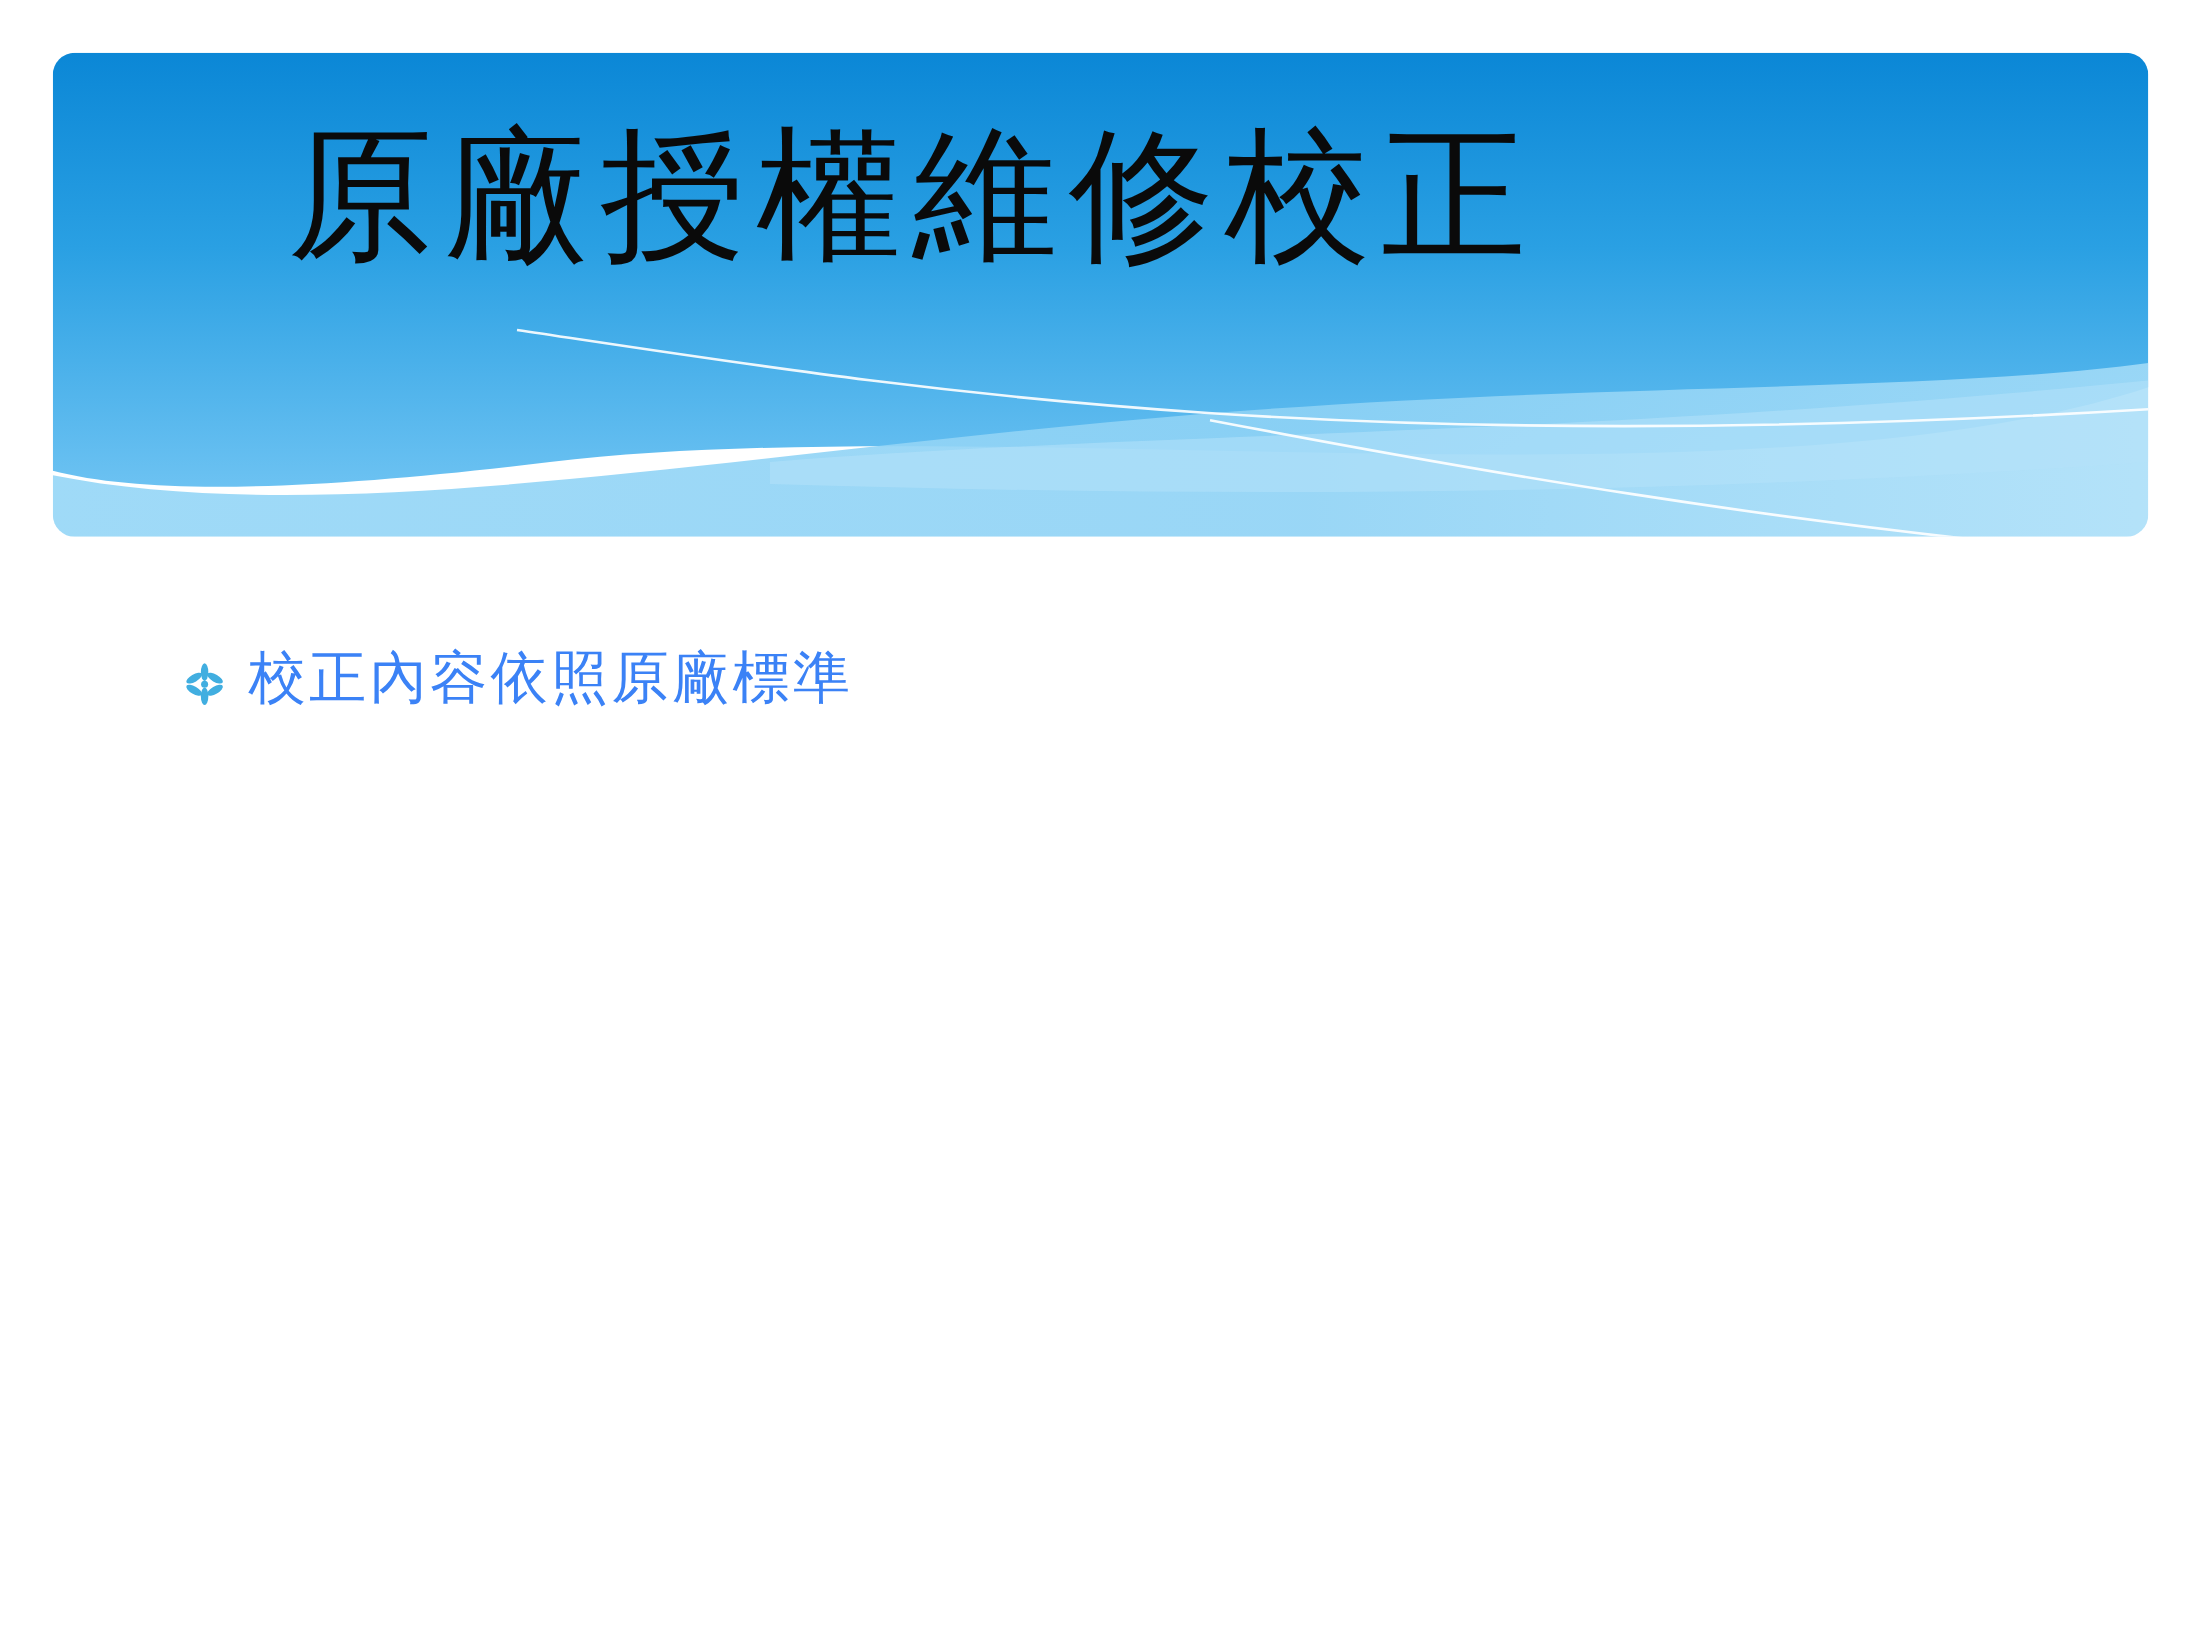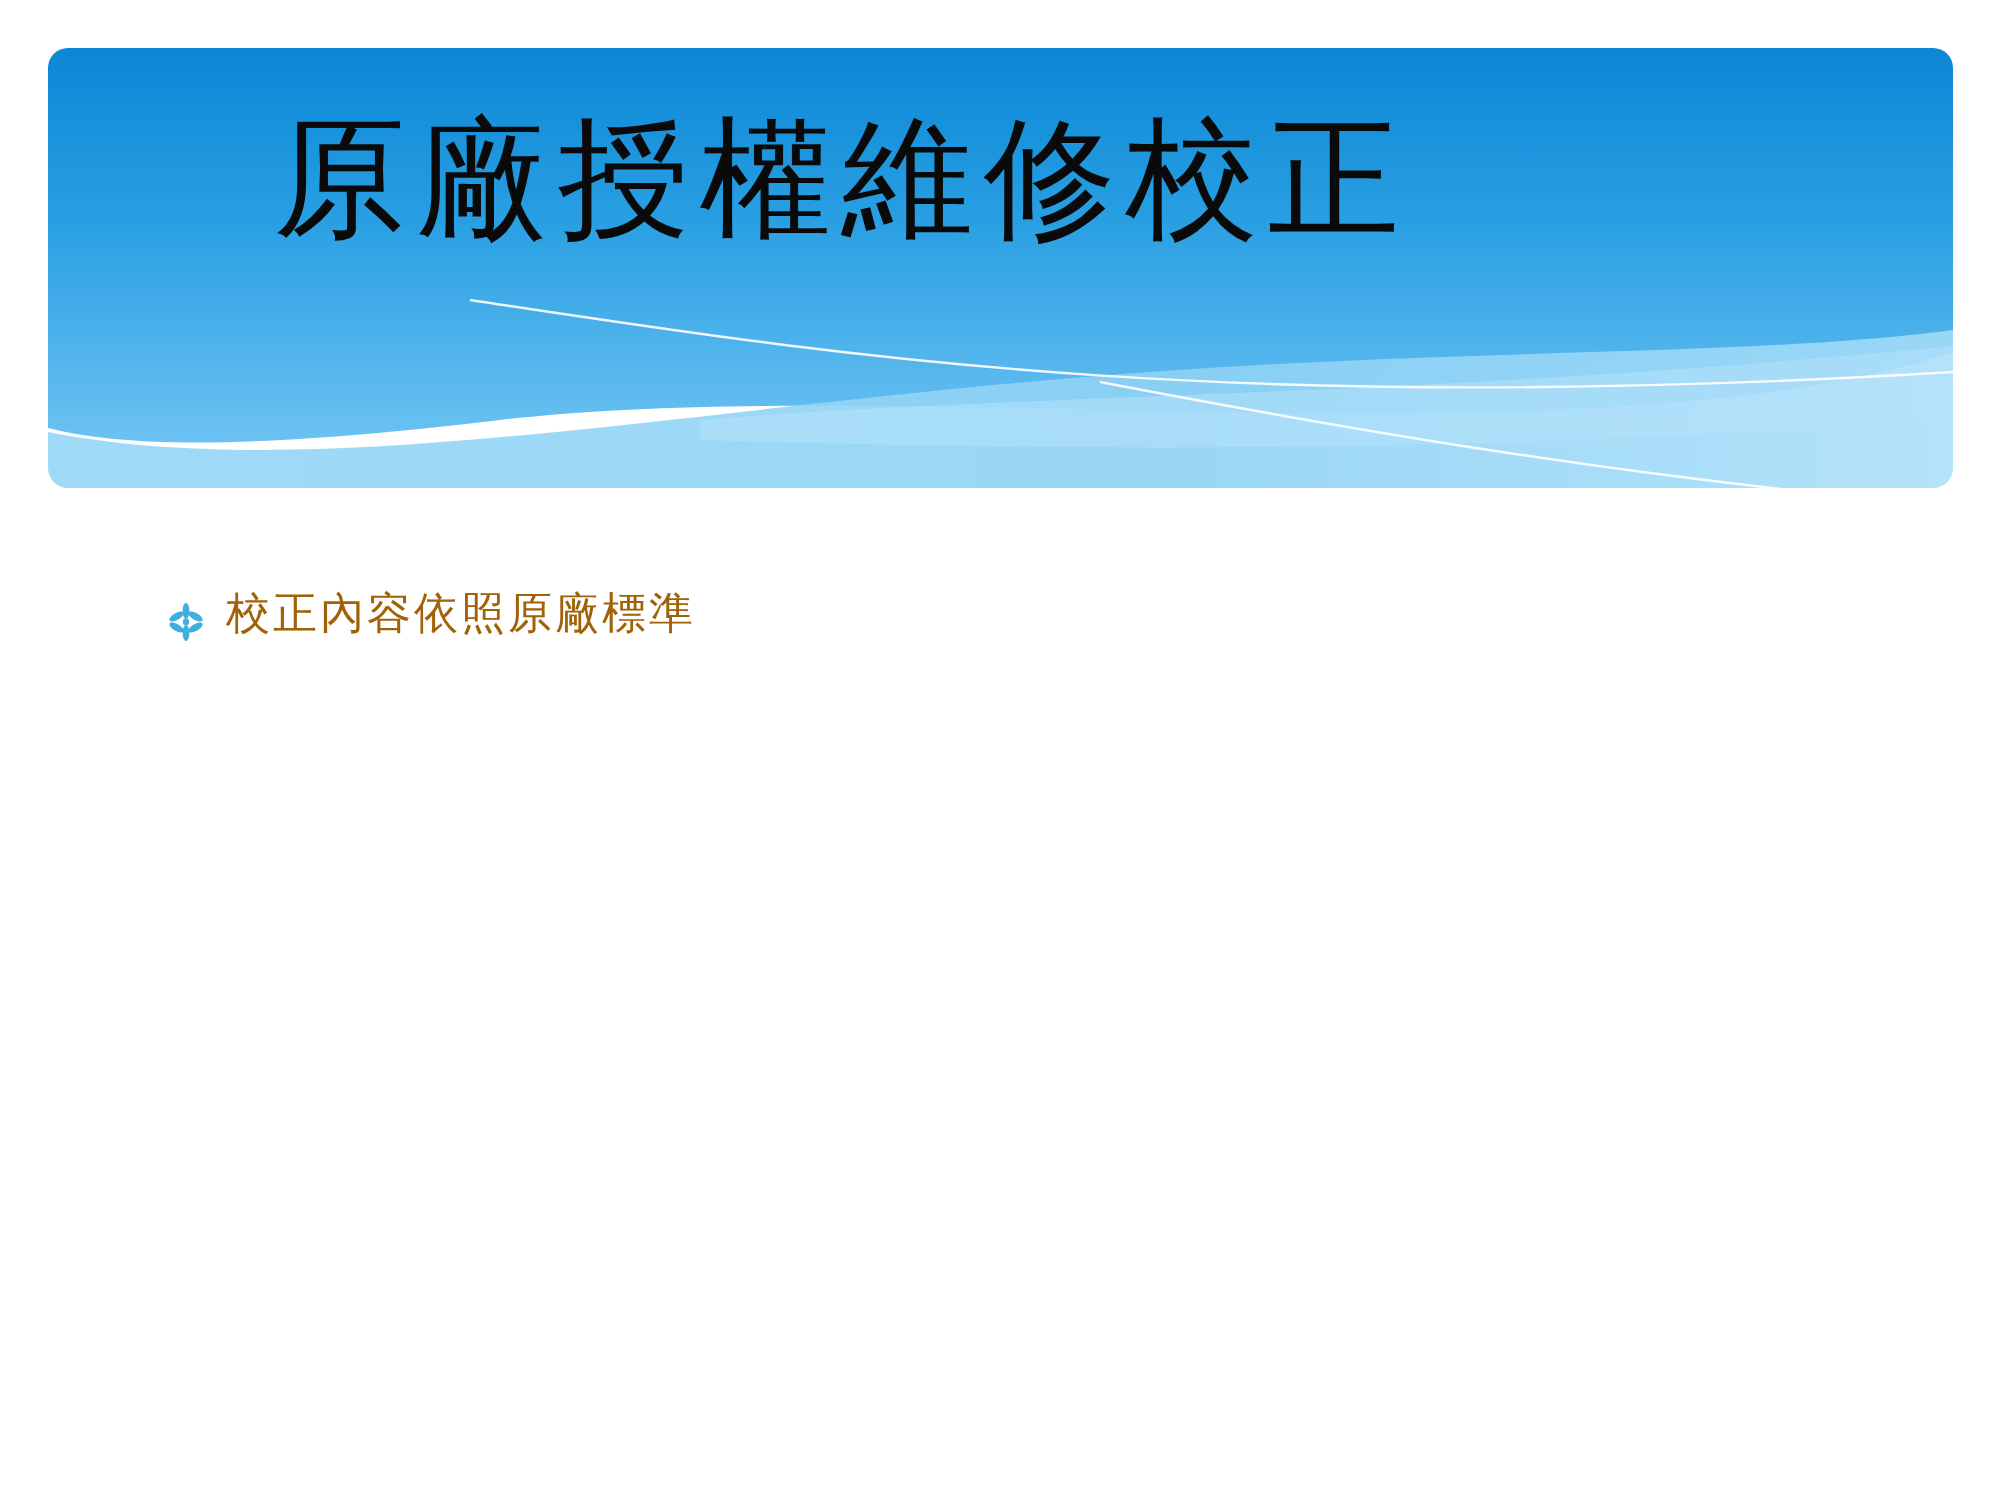--- a/index.html
+++ b/index.html
@@ -32,21 +32,21 @@
   }
   #banner-svg {
     display: block;
     width: 2000px;
     height: 520px;
   }
 
   
   #title-block {
     position: absolute;
-    left: 48px;
+    left: 36px;
     top: 48px;
     width: 1577px;
     height: 260px;
     display: flex;
     align-items: center;
     justify-content: center;
   }
   #slide-title {
     font-family: "DejaVu Serif", "Liberation Serif", serif;
     font-size: 132px;
@@ -81,23 +81,23 @@
   }
   .bullet-marker svg {
     position: absolute;
     left: 6px;
     top: 14px;
     width: 40px;
     height: 40px;
   }
   .bullet-text {
     font-family: "DejaVu Serif", "Liberation Serif", serif;
-    font-size: 44px;
+    font-size: 52px;
     line-height: 1.12;
-    color: #a16207;
+    color: #3b82f6;
     letter-spacing: 3px;
     white-space: nowrap;
   }
 </style>
 </head>
 <body>
 
 <div id="slide">
 
   <div id="banner-wrap">

